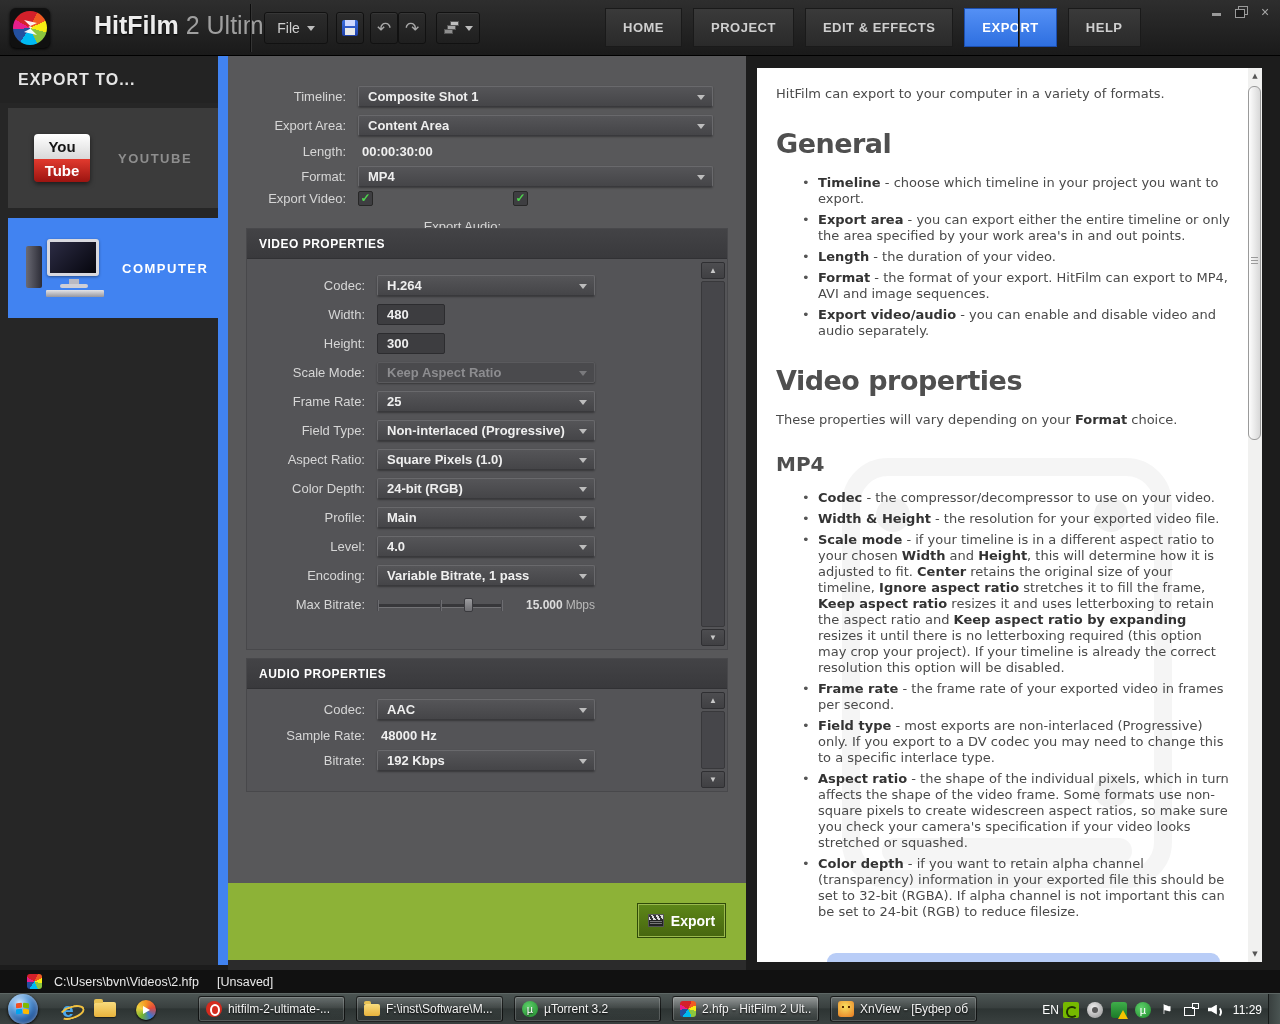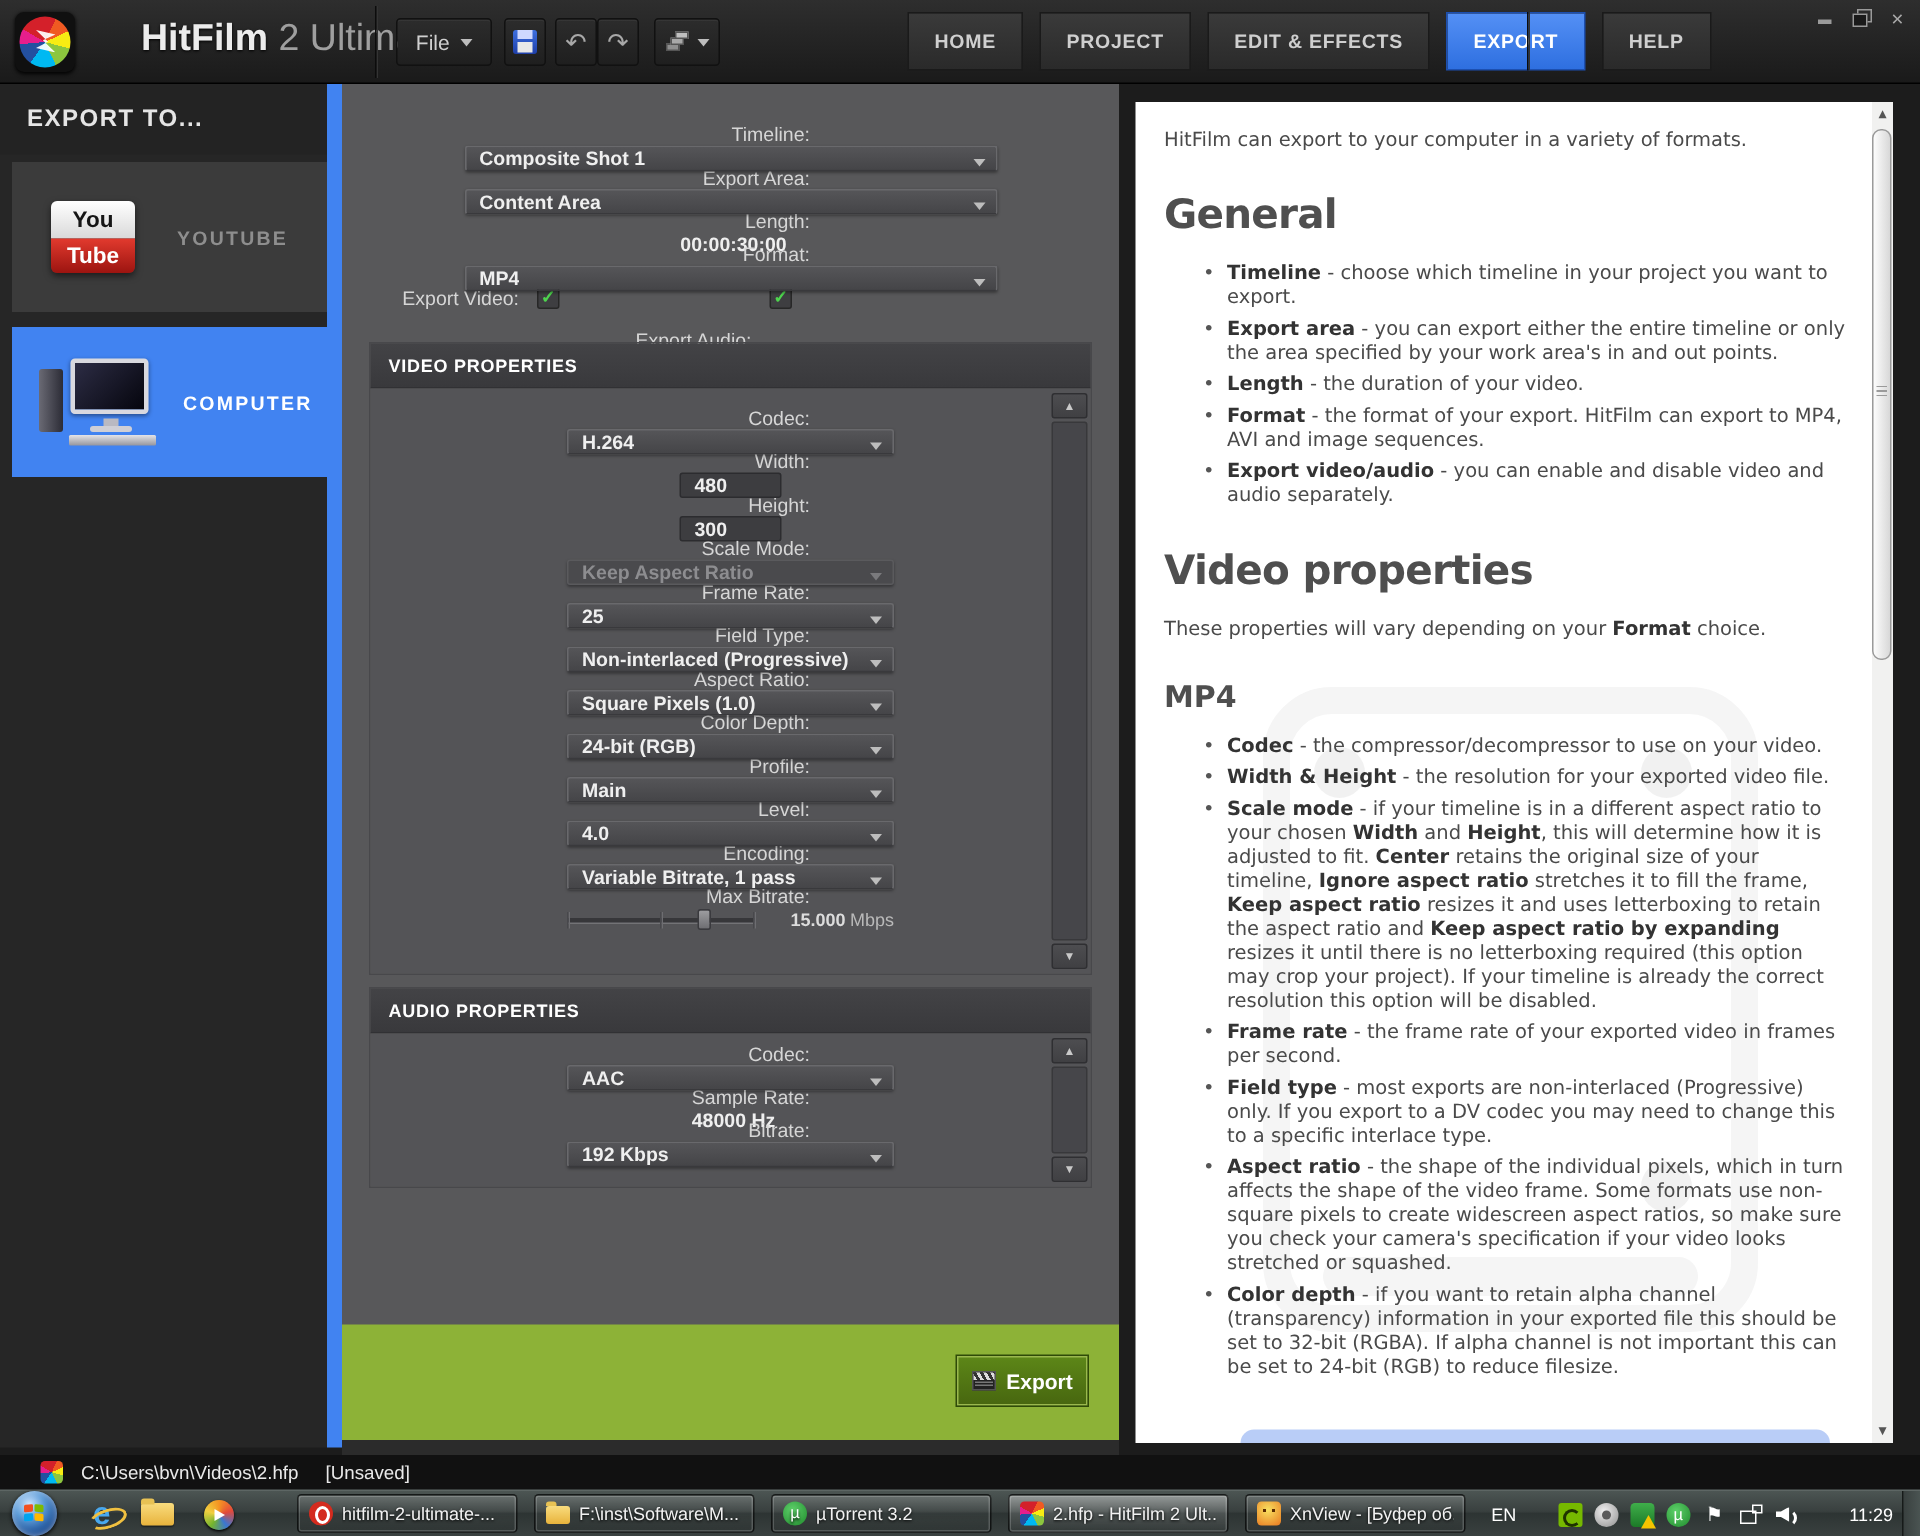--- a/index.html
+++ b/index.html
@@ -60,21 +60,21 @@
   .pc .tower{position:absolute;left:0;top:7px;width:16px;height:42px;background:linear-gradient(90deg,#6a6a74,#2c2c36);border-radius:2px;}
   .pc .mon{position:absolute;left:21px;top:0;width:52px;height:37px;background:linear-gradient(135deg,#2c2c44,#05050d);border:3px solid #d9d9df;border-radius:3px;box-shadow:0 1px 3px rgba(0,0,0,.4);}
   .pc .neck{position:absolute;left:43px;top:40px;width:10px;height:5px;background:#b9b9c2;}
   .pc .base{position:absolute;left:34px;top:45px;width:28px;height:4px;background:#cfcfd6;border-radius:2px;}
   .pc .kb{position:absolute;left:20px;top:51px;width:58px;height:7px;background:linear-gradient(#e4e4e8,#96969e);border-radius:1px;}
   #bluestripe{position:absolute;left:218px;top:56px;width:10px;height:909px;}
 
   
   #panel{position:absolute;left:228px;top:56px;width:518px;height:909px;background:#58585a;}
   #topform{position:absolute;left:0;top:26px;width:518px;}
-  .frow{display:flex;align-items:center;height:29px;flex-direction:column;}
+  .frow{display:flex;align-items:center;height:29px;}
   .frow.t-static{height:22px;}
   .flabel{width:130px;text-align:right;padding-right:12px;color:#d6d6d6;font-size:13px;flex:none;}
   .dd{position:relative;height:21px;width:218px;background:linear-gradient(#555558,#454548);
       border:1px solid #69696c;border-bottom-color:#39393c;border-radius:2px;display:flex;align-items:center;
       padding:0 22px 0 9px;color:#efefef;font-size:13px;font-weight:600;box-shadow:0 1px 2px rgba(0,0,0,.35);}
   .dd .caret{position:absolute;right:7px;top:8px;}
   .dd.wide{width:355px;}
   .dd.disabled{color:#8d8d90;background:#4a4a4d;border-color:#5a5a5d;}
   .dd.disabled .caret{border-top-color:#7a7a7d;}
   .ddval{white-space:nowrap;overflow:hidden;}
@@ -179,21 +179,21 @@
   .tbicon{width:16px;height:16px;flex:none;position:relative;}
   .opera-icon{border-radius:50%;background:#d42b1e;}
   .opera-icon::after{content:"";position:absolute;left:4px;top:3px;width:6px;height:8px;border:2px solid #fff;border-radius:50%;}
   .folder-icon{background:linear-gradient(#f9dc7e,#e8b33c);height:12px;margin-top:2px;border-radius:2px;}
   .folder-icon::before{content:"";position:absolute;left:0;top:-3px;width:7px;height:3px;background:#e8c254;border-radius:2px 2px 0 0;}
   .utorrent-icon{border-radius:50%;background:radial-gradient(circle at 40% 35%,#5ed06a,#1f8a2c);color:#fff;
                  font-size:11px;line-height:16px;text-align:center;}
   .hitfilm-icon{border-radius:3px;background:conic-gradient(from -30deg,#d4202a 0 55deg,#f05a22 55deg 95deg,#f7ec13 95deg 135deg,#8cc63e 135deg 185deg,#00b9f2 185deg 245deg,#2350a0 245deg 295deg,#e61e8c 295deg 330deg,#d4202a 330deg 360deg);}
   .xnview-icon{border-radius:3px;background:radial-gradient(circle at 45% 35%,#f8e060,#e87820);}
   .xnview-icon::after{content:"";position:absolute;left:4px;top:5px;width:2px;height:2px;background:#5a2a00;box-shadow:6px 0 0 #5a2a00;}
-  #tray{position:absolute;right:18px;top:0;height:31px;display:flex;align-items:center;gap:24px;color:#fff;}
+  #tray{position:absolute;right:18px;top:0;height:31px;display:flex;align-items:center;gap:0;color:#fff;}
   #tray .lang{font-size:12px;margin-right:4px;}
   .tri{width:16px;height:16px;position:relative;flex:none;}
   .nvidia-settings-icon{background:#76b900;border-radius:2px;}
   .nvidia-settings-icon::after{content:"";position:absolute;left:3px;top:4px;width:8px;height:8px;border:2px solid #1f3300;border-radius:50%;border-right-color:transparent;}
   .punto-switcher-icon{border-radius:50%;background:radial-gradient(circle at 40% 35%,#f0f0f0,#8e8e8e);}
   .punto-switcher-icon::after{content:"";position:absolute;left:5px;top:5px;width:6px;height:6px;border-radius:50%;background:#5a5a5a;}
   .antivirus-warning-icon{background:linear-gradient(#3fae4a,#1c7a28);border-radius:3px;}
   .antivirus-warning-icon::after{content:"";position:absolute;right:-1px;bottom:-1px;width:0;height:0;
        border-left:5px solid transparent;border-right:5px solid transparent;border-bottom:9px solid #f5c400;}
   .utorrent-tray-icon{border-radius:50%;background:radial-gradient(circle at 40% 35%,#5ed06a,#1f8a2c);color:#fff;font-size:11px;line-height:16px;text-align:center;}

